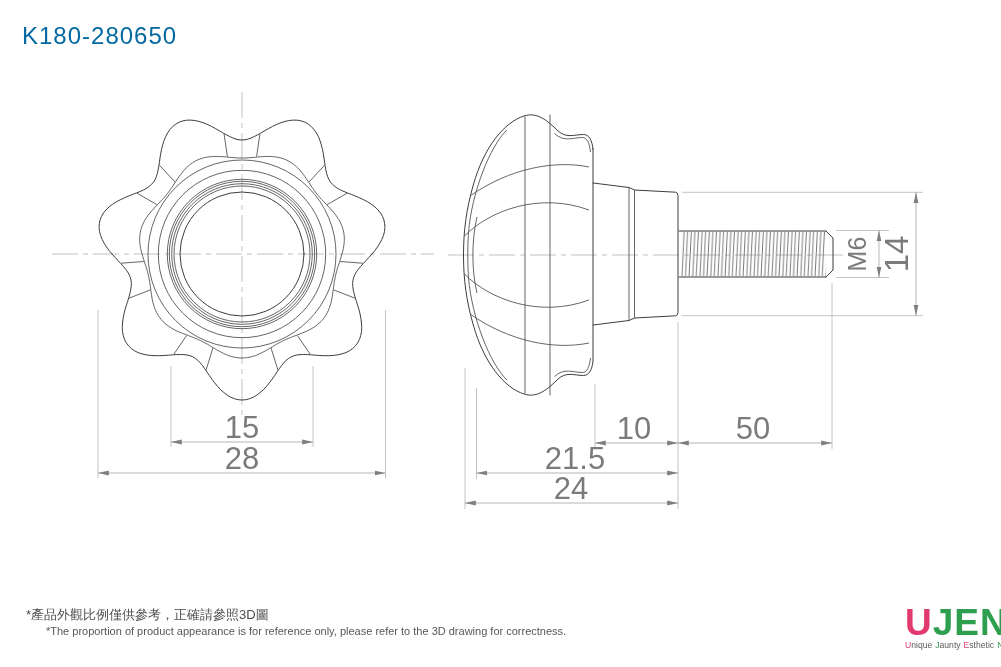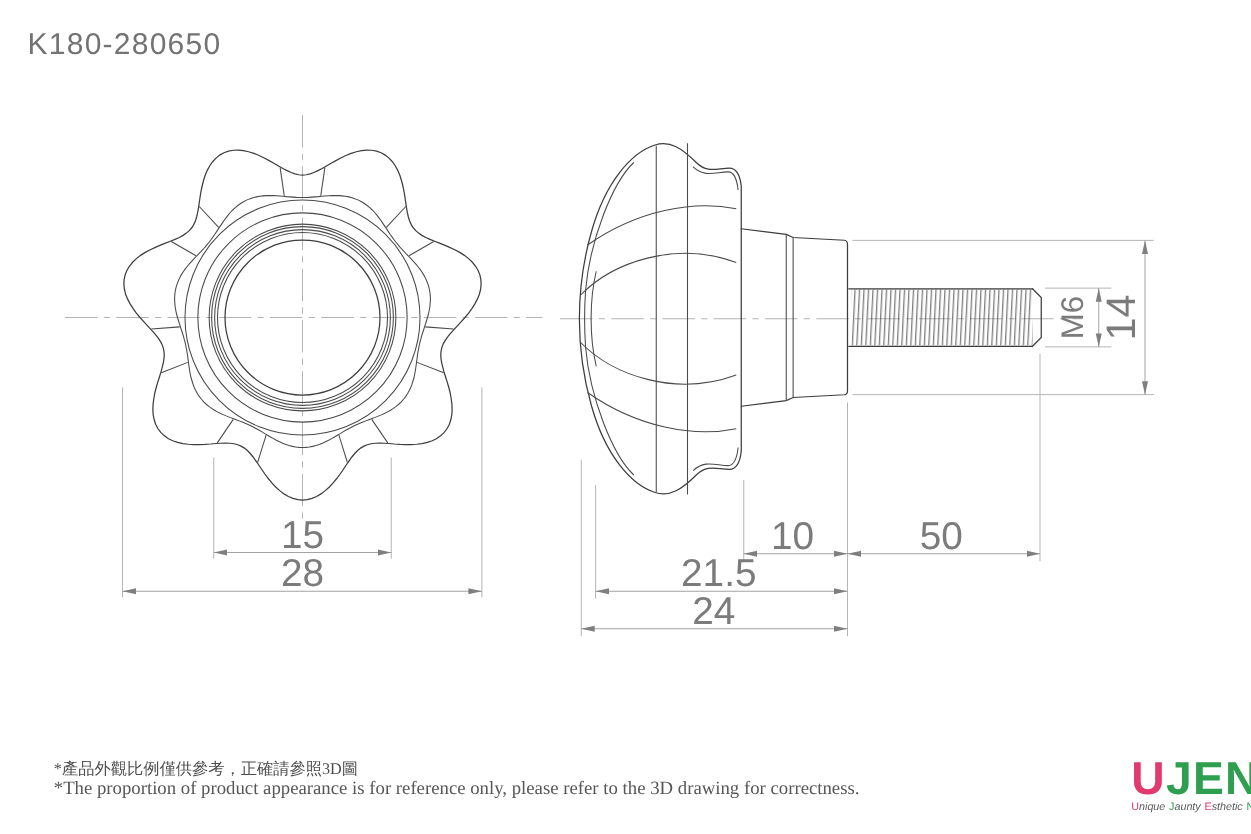--- a/index.html
+++ b/index.html
@@ -1,36 +1,36 @@
 <!DOCTYPE html>
 <html><head>
 <meta charset="utf-8">
 <style>
   html,body{margin:0;padding:0;background:#ffffff;}
   .canvas{position:relative;width:1001px;height:667px;background:#ffffff;overflow:hidden;
           font-family:"Liberation Sans",sans-serif;}
   .title{position:absolute;left:22px;top:22px;font-size:24px;letter-spacing:1px;
-         color:#737373;font-weight:400;}
+         color:#0369a1;font-weight:400;}
   svg{position:absolute;left:0;top:0;}
   .part{stroke:#3d3d3d;stroke-width:1;fill:none;stroke-linecap:round;}
   .part-thin{stroke:#4a4a4a;stroke-width:.85;fill:none;}
   .dim{stroke:#a3a3a3;stroke-width:.8;fill:none;}
   .ext{stroke:#b5b5b5;stroke-width:.8;}
   .cl{stroke:#b3b3b3;stroke-width:.8;stroke-dasharray:26 5 5 5;}
   .dimtxt{font-family:"Liberation Sans",sans-serif;fill:#7b7b7b;font-size:31px;}
   .dimtxt.small{font-size:25px;}
   .dimtxt.mid{font-size:33px;}
-  .footnotes{position:absolute;left:43px;top:606px;color:#4d4d4d;font-family:Liberation Serif, serif;}
+  .footnotes{position:absolute;left:26px;top:606px;color:#4d4d4d;}
   .footnotes .zh{font-size:13px;line-height:17px;}
-  .footnotes .en{font-size:15px;line-height:16px;color:#575757;}
+  .footnotes .en{font-size:11px;line-height:16px;color:#575757;margin-left:20px;}
   .logo{position:absolute;left:905px;top:606px;width:126px;}
   .logo .brand{font-size:37px;font-weight:bold;letter-spacing:1px;line-height:33px;}
   .logo .tagline{font-size:8.6px;letter-spacing:0;margin-top:1px;white-space:nowrap;}
   .logo .tag-w{margin-right:3px;}
-  .logo .tag-rest{color:#5a5a5a;font-style:italic;}
+  .logo .tag-rest{color:#5a5a5a;}
 </style>
 </head>
 <body>
 
 <div class="canvas">
 
   <div class="title">K180-280650</div>
 
   <svg id="dwg" width="1001" height="667" viewBox="0 0 1001 667">
     <defs>

